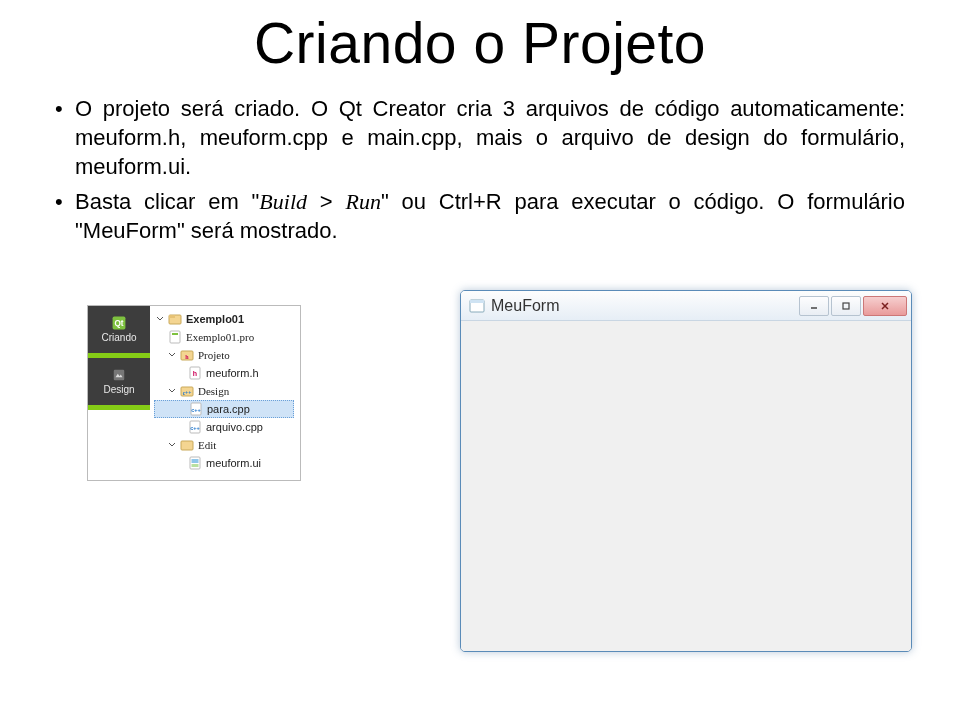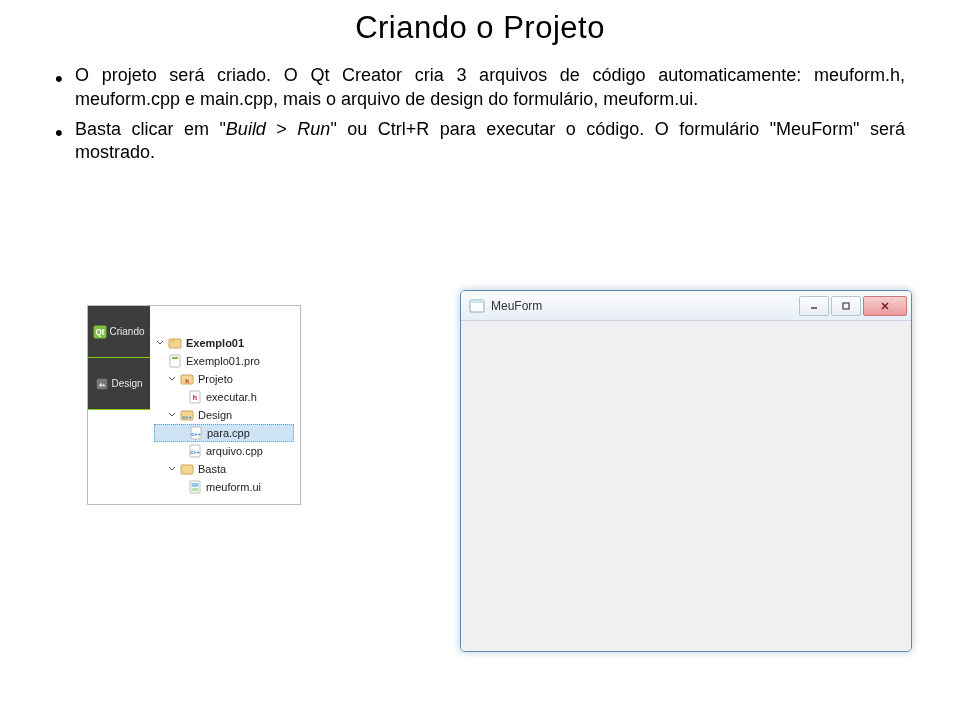--- a/index.html
+++ b/index.html
@@ -7,85 +7,85 @@
     width: 960px;
     height: 714px;
     background: #fff;
     font-family: Arial, Helvetica, sans-serif;
     color: #000;
     overflow: hidden;
     position: relative;
   }
   .slide { padding: 10px 55px 0 55px; }
   h1 {
-    font-size: 31px;
+    font-size: 57px;
     font-weight: normal;
     text-align: center;
     margin-bottom: 18px;
     letter-spacing: 0.5px;
   }
-  ul.body { list-style: none; font-size: 18px; line-height: 1.32; }
+  ul.body { list-style: none; font-size: 22px; line-height: 1.32; }
   ul.body > li { margin-bottom: 6px; padding-left: 20px; position: relative; text-align: justify; }
   ul.body > li::before {
     content: "•"; position: absolute; left: 0; top: 0; font-size: 22px;
   }
-  .italic { font-style: italic; }
+  .italic { font-style: italic; font-family: Liberation Serif, serif; }
 
   
   .ide {
     position: absolute;
     left: 87px;
     top: 305px;
     display: flex;
     align-items: flex-start;
     border: 1px solid #bbb;
     background: #fff;
   }
   .modebar {
     width: 62px;
     background: #3d3d3d;
     display: flex;
     flex-direction: column;
   }
   .modebtn {
     height: 52px;
     display: flex;
+    flex-direction: column;
     align-items: center;
     justify-content: center;
     gap: 2px;
     color: #e8e8e8;
     font-size: 10px;
     cursor: pointer;
-    border-bottom: 1px solid #84cc16;
+    border-bottom: 5px solid #84cc16;
   }
   .modebtn svg { width: 28px; height: 26px; }
   .tree {
     width: 150px;
     padding: 4px 6px 8px 4px;
     font-size: 11px;
     color: #222;
     background: #fff;
-    margin-top: 24px;
   }
   .tree-row {
     display: flex;
     align-items: center;
     gap: 4px;
     height: 18px;
     padding-left: 2px;
   }
   .tree-row.sel { background: #cfe3f7; border: 1px dotted #6aa0d8; }
   .arrow {
     width: 8px; height: 8px; display: inline-flex; align-items: center; justify-content: center;
     color: #555;
   }
   .arrow svg { width: 8px; height: 8px; }
   .ficon { width: 14px; height: 14px; display: inline-flex; align-items: center; justify-content: center; }
   .ficon svg { width: 14px; height: 14px; }
-  .ind1 { padding-left: 14px; }
+  .ind1 { padding-left: 14px; font-family: Liberation Serif, serif; }
   .ind2 { padding-left: 34px; }
 
   
   .win {
     position: absolute;
     right: 48px;
     top: 290px;
     width: 452px;
     height: 362px;
     border: 1px solid #5a8bb8;
@@ -99,21 +99,21 @@
   .titlebar {
     height: 30px;
     background: linear-gradient(#fdfdfd, #e6eef6);
     border-bottom: 1px solid #c9d6e3;
     display: flex;
     align-items: center;
     padding: 0 4px 0 8px;
   }
   .appicon { width: 16px; height: 16px; margin-right: 6px; }
   .appicon svg { width: 16px; height: 16px; }
-  .titlebar-title { font-size: 12px; color: #333; flex: 1; }
+  .titlebar-title { font-size: 16px; color: #333; flex: 1; }
   .winbtns { display: flex; gap: 0; }
   .winbtn {
     width: 30px; height: 20px;
     border: 1px solid #b6c3d0;
     border-radius: 2px;
     background: linear-gradient(#fdfdfe, #e9eef4);
     display: flex; align-items: center; justify-content: center;
     margin-left: 2px;
     cursor: pointer;
   }
@@ -196,21 +196,21 @@
         </span>
       <span>Projeto</span>
     </div>
     <div class="tree-row ind2">
       <span class="ficon">
           <svg viewBox="0 0 14 14">
             <rect x="2" y="1" width="10" height="12" rx="1" fill="#fff" stroke="#bbb"></rect>
             <text x="7" y="10" text-anchor="middle" font-size="7" fill="#c05" font-weight="bold">h</text>
           </svg>
         </span>
-      <span>executar.h</span>
+      <span>meuform.h</span>
     </div>
     <div class="tree-row ind1">
       <span class="arrow">
           <svg viewBox="0 0 8 8">
             <path d="M1 2l3 3 3-3" fill="none" stroke="#555" stroke-width="1"></path>
           </svg>
         </span>
       <span class="ficon">
           <svg viewBox="0 0 14 14">
             <rect x="1" y="3" width="12" height="9" rx="1" fill="#f4d591" stroke="#c9a95a"></rect>
@@ -241,21 +241,21 @@
       <span class="arrow">
           <svg viewBox="0 0 8 8">
             <path d="M1 2l3 3 3-3" fill="none" stroke="#555" stroke-width="1"></path>
           </svg>
         </span>
       <span class="ficon">
           <svg viewBox="0 0 14 14">
             <rect x="1" y="3" width="12" height="9" rx="1" fill="#f4d591" stroke="#c9a95a"></rect>
           </svg>
         </span>
-      <span>Basta</span>
+      <span>Edit</span>
     </div>
     <div class="tree-row ind2">
       <span class="ficon">
           <svg viewBox="0 0 14 14">
             <rect x="2" y="1" width="10" height="12" rx="1" fill="#fff" stroke="#bbb"></rect>
             <rect x="3.5" y="3" width="7" height="4" fill="#8fc6ea"></rect>
             <rect x="3.5" y="8" width="7" height="3" fill="#b8e0a0"></rect>
           </svg>
         </span>
       <span>meuform.ui</span>

